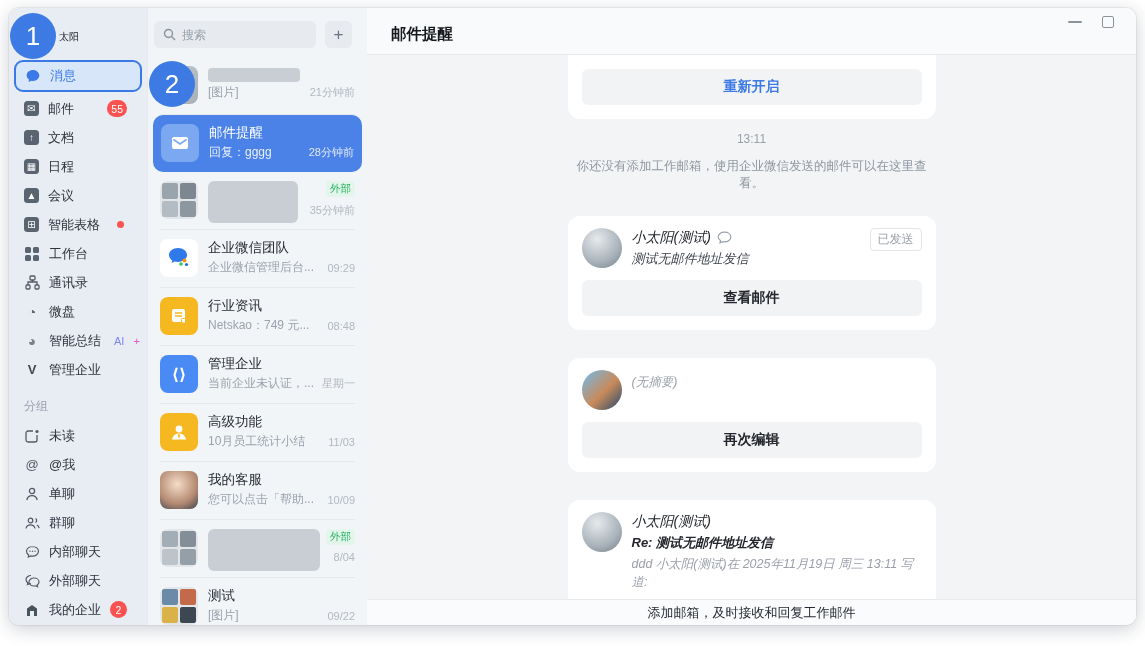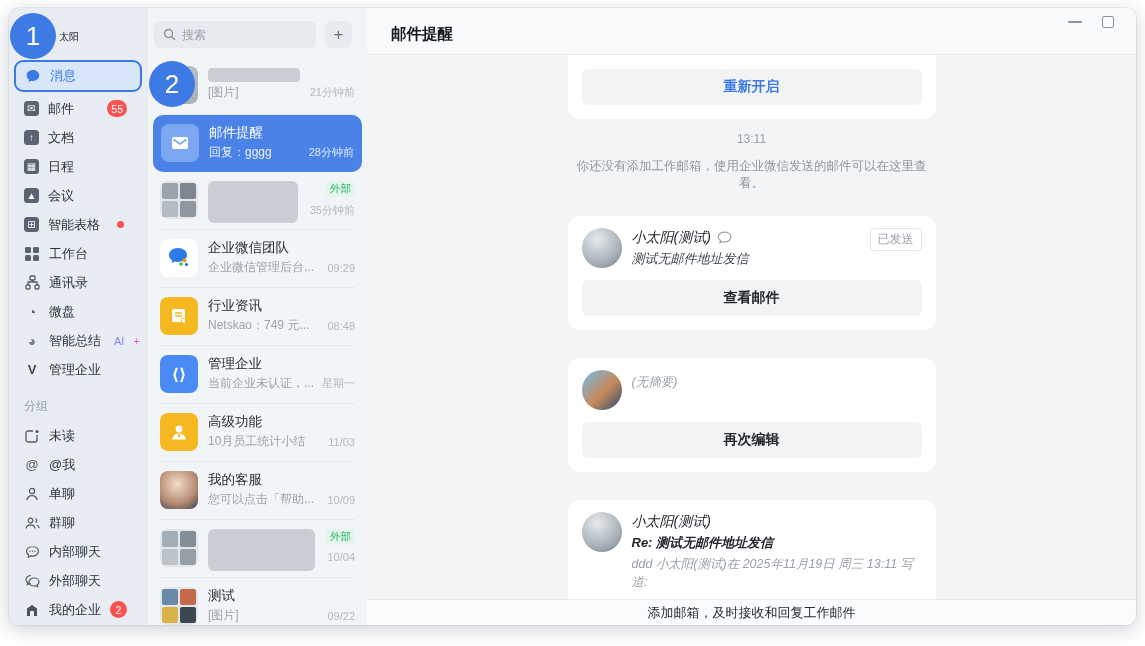--- a/index.html
+++ b/index.html
@@ -370,21 +370,21 @@
       <span class="cav grid2">
           <i style="background:#a3adb6;"></i>
           <i style="background:#848e98;"></i>
           <i style="background:#bcc4ca;"></i>
           <i style="background:#959fa8;"></i>
         </span>
       <div class="ctext" style="display:flex;gap:6px;">
         <div class="redact" style="flex:1;height:42px;border-radius:6px;"></div>
         <div class="rightcol">
           <span class="ext-badge">外部</span>
-          <span class="ctime">10/04</span>
+          <span class="ctime">8/04</span>
         </div>
       </div>
     </div>
 
     <div class="crow">
       <span class="cav grid2">
           <i style="background:#6b8aa8;"></i>
           <i style="background:#c46a4a;"></i>
           <i style="background:#d9b24a;"></i>
           <i style="background:#3c4752;"></i>

